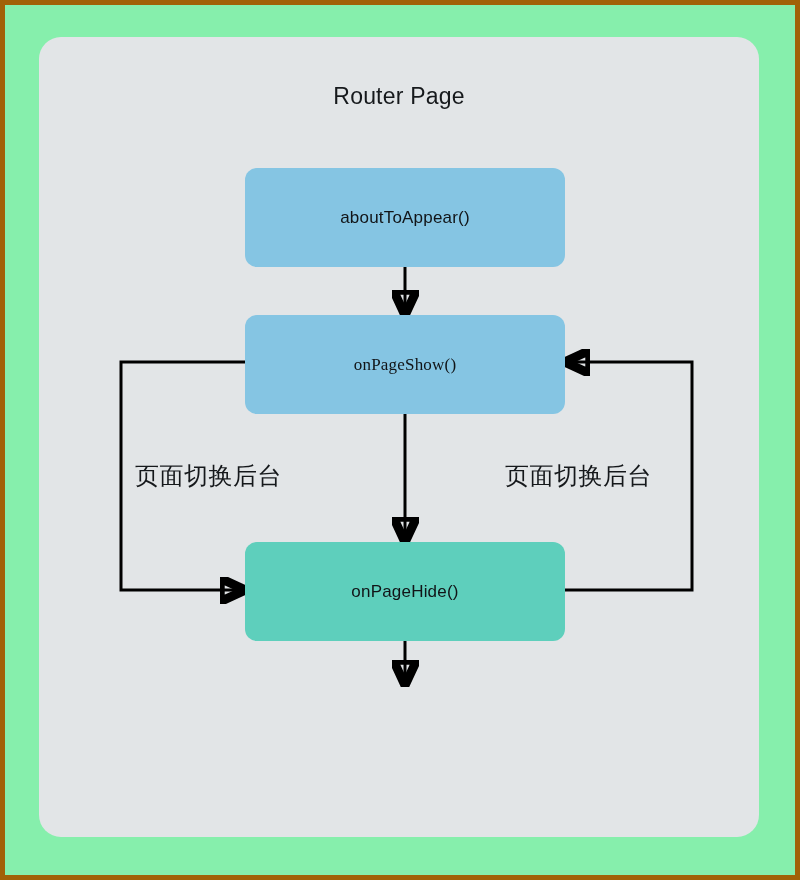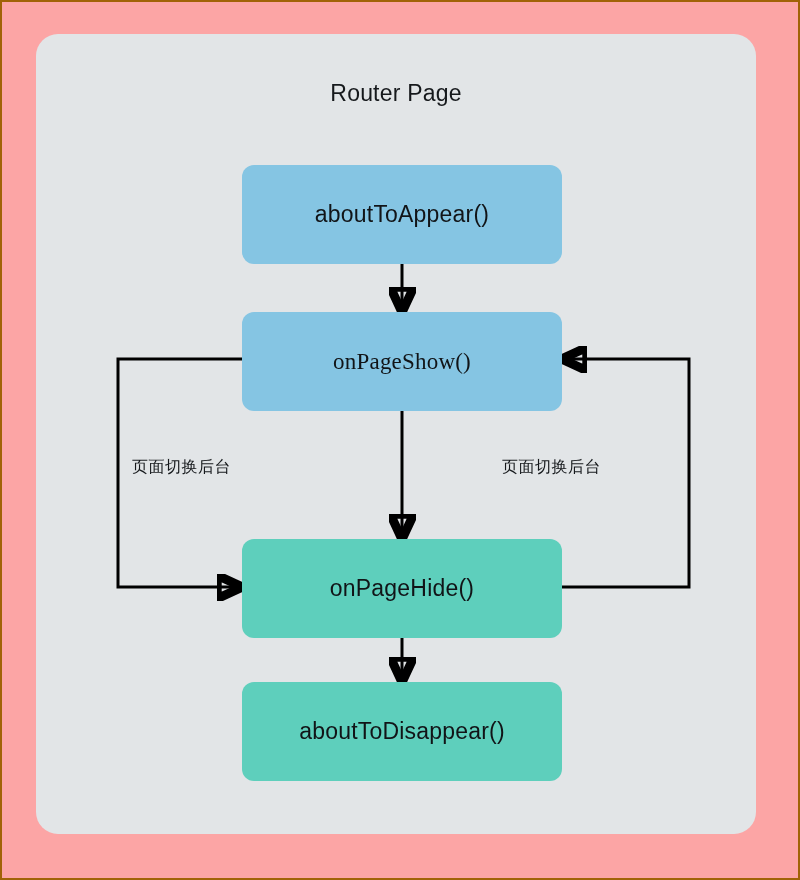--- a/index.html
+++ b/index.html
@@ -11,22 +11,22 @@
     width: 800px;
     height: 880px;
     font-family: "Liberation Sans", "DejaVu Sans", sans-serif;
     overflow: hidden;
   }
   #canvas {
     position: relative;
     width: 800px;
     height: 880px;
     box-sizing: border-box;
-    border: 2px solid #a16207;
-    background: #fca5a5;
+    border: 5px solid #a16207;
+    background: #86efac;
   }
   .panel {
     position: absolute;
     left: 34px;
     top: 32px;
     width: 720px;
     height: 800px;
     background: #e2e5e7;
     border-radius: 22px;
   }
@@ -40,37 +40,37 @@
     color: #16191c;
     letter-spacing: 0.2px;
   }
   .node {
     position: absolute;
     box-sizing: border-box;
     border-radius: 12px;
     display: flex;
     align-items: center;
     justify-content: center;
-    font-size: 23px;
+    font-size: 17px;
     color: #111417;
     letter-spacing: 0.2px;
     left: 206px;
     width: 320px;
     height: 99px;
   }
   .node.blue  { background: #85c5e3; }
   .node.teal  { background: #5ecfbc; }
   #node-about-to-appear    { top: 131px; }
   #node-on-page-show       { top: 278px; font-family: Liberation Serif, serif; }
   #node-on-page-hide       { top: 505px; }
   #node-about-to-disappear { top: 648px; }
 
   .edge-label {
     position: absolute;
-    font-size: 16px;
+    font-size: 24px;
     color: #15181b;
     white-space: nowrap;
     letter-spacing: 0.5px;
   }
   #label-to-background { left: 96px; top: 423px; }
   #label-to-foreground { left: 466px; top: 423px; }
 
   svg.wires {
     position: absolute;
     left: 0;
@@ -108,20 +108,19 @@
 
       <line x1="366" y1="604" x2="366" y2="646" marker-end="url(#arrowhead)"></line>
     </svg>
 
     <div class="node blue" id="node-about-to-appear">aboutToAppear()</div>
 
     <div class="node blue" id="node-on-page-show">onPageShow()</div>
 
     <div class="node teal" id="node-on-page-hide">onPageHide()</div>
 
-    <div class="node teal" id="node-about-to-disappear">aboutToDisappear()</div>
 
     <div class="edge-label" id="label-to-background">页面切换后台</div>
 
     <div class="edge-label" id="label-to-foreground">页面切换后台</div>
 
   </div>
 </div>
 
 </body></html>

